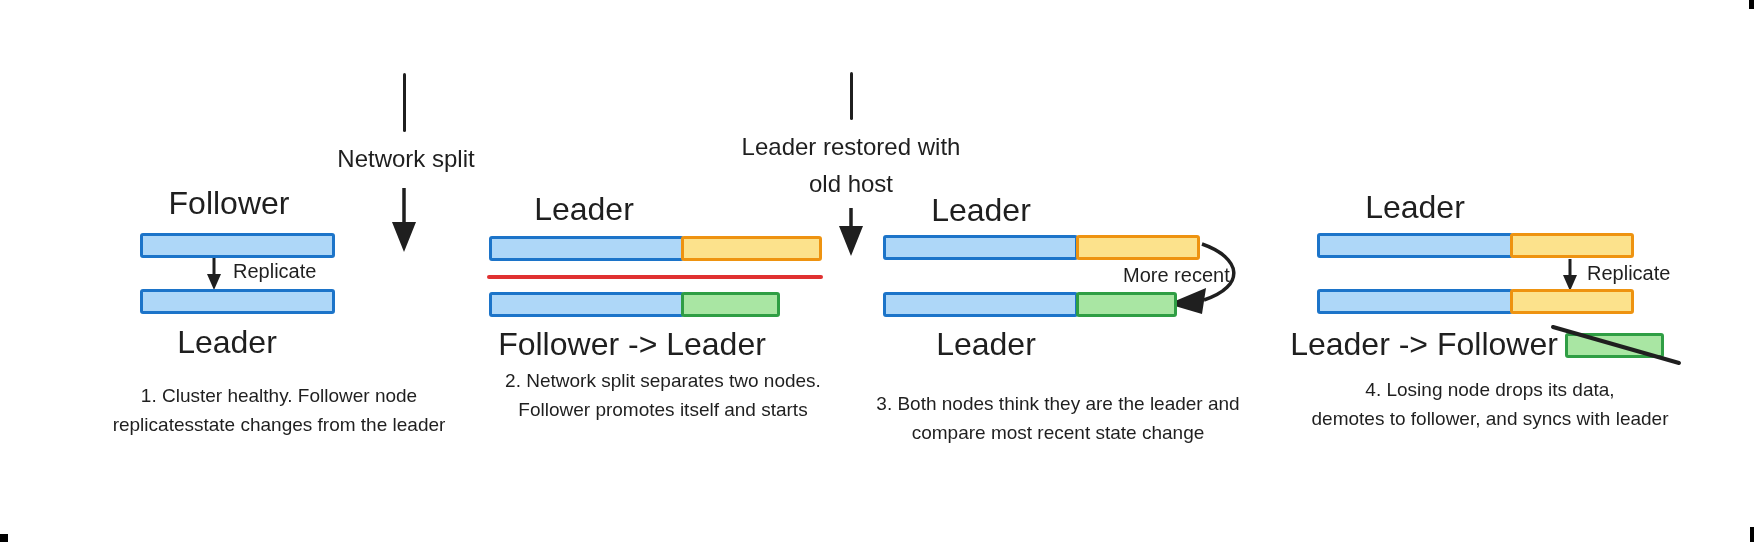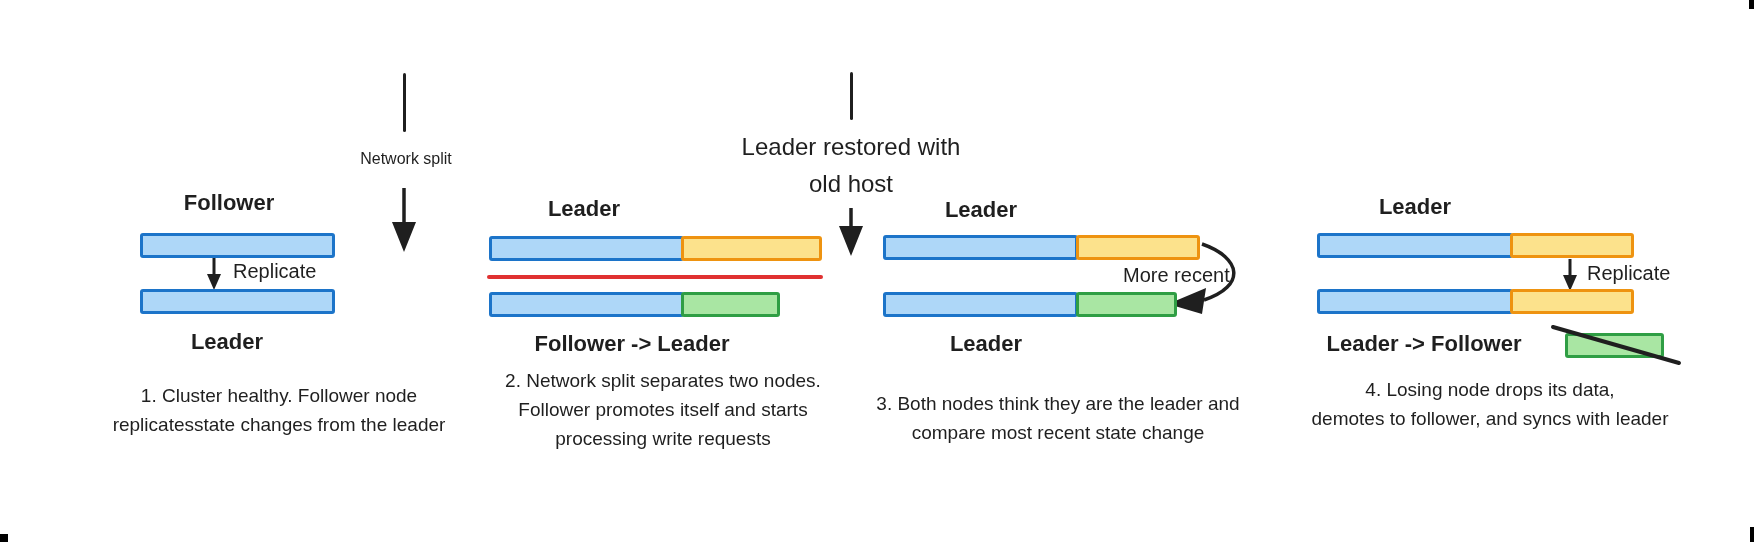--- a/index.html
+++ b/index.html
@@ -6,22 +6,22 @@
     --blue-fill:#AED7F8; --blue-border:#1C74C9;
     --yellow-fill:#FCE28C; --yellow-border:#EE9310;
     --green-fill:#A9E6A3; --green-border:#2F9E44;
     --red-line:#E03131; --ink:#1F1F1F; --background:#FFFFFF;
   }
   html,body{margin:0;padding:0;}
   body{background:var(--background); font-family:"Liberation Sans","DejaVu Sans",sans-serif; color:var(--ink);}
   .canvas{position:relative; width:1754px; height:542px; background:var(--background); overflow:hidden;}
 
   .lbl{position:absolute; white-space:nowrap; color:var(--ink);}
-  .node-lbl{font-size:22px; font-weight:700; line-height:30px; transform:translateX(-50%);}
-  .ann-lbl{font-size:16px; font-weight:500; line-height:26px; transform:translateX(-50%); text-align:center;}
+  .node-lbl{font-size:32px; font-weight:400; line-height:30px; transform:translateX(-50%);}
+  .ann-lbl{font-size:24px; font-weight:500; line-height:26px; transform:translateX(-50%); text-align:center;}
   .ann-block{position:absolute; transform:translateX(-50%); text-align:center; font-size:24px; font-weight:500; line-height:37px; white-space:nowrap; color:var(--ink);}
   .sm-lbl{font-size:20px; font-weight:500; line-height:24px;}
 
   .caption{position:absolute; transform:translateX(-50%); text-align:center; font-size:19px; font-weight:500; line-height:29px; white-space:nowrap; color:var(--ink);}
 
   .bar{position:absolute; height:25px; box-sizing:border-box; border:3px solid; border-radius:3px;}
   .bar.blue{background:var(--blue-fill); border-color:var(--blue-border);}
   .bar.yellow{background:var(--yellow-fill); border-color:var(--yellow-border);}
   .bar.green{background:var(--green-fill); border-color:var(--green-border);}
 
@@ -80,21 +80,20 @@
     <div class="lbl node-lbl" style="left:584px; top:194px;">Leader</div>
     <div class="bar blue" style="left:489px; top:236px; width:195px;"></div>
     <div class="bar yellow" style="left:681px; top:236px; width:141px;"></div>
     <div class="redline" style="left:487px; top:275px; width:336px;"></div>
     <div class="bar blue" style="left:489px; top:292px; width:195px;"></div>
     <div class="bar green" style="left:681px; top:292px; width:99px;"></div>
     <div class="lbl node-lbl" style="left:632px; top:329px;">Follower -&gt; Leader</div>
     <div class="caption" style="left:663px; top:366px;">
       <div>2. Network split separates two nodes.</div>
       <div>Follower promotes itself and starts</div>
-      <div>processing write requests</div>
     </div>
   </div>
 
   <div>
     <div class="lbl node-lbl" style="left:981px; top:195px;">Leader</div>
     <div class="bar blue" style="left:883px; top:235px; width:195px;"></div>
     <div class="bar yellow" style="left:1076px; top:235px; width:124px;"></div>
     <svg class="arrow" style="left:1158px; top:236px;" width="110" height="84" viewBox="0 0 110 84">
       <path d="M 44 8 C 84 22, 88 50, 46 64" stroke-width="3.5"></path>
       <polygon points="10,68 48,52 44,78"></polygon>

